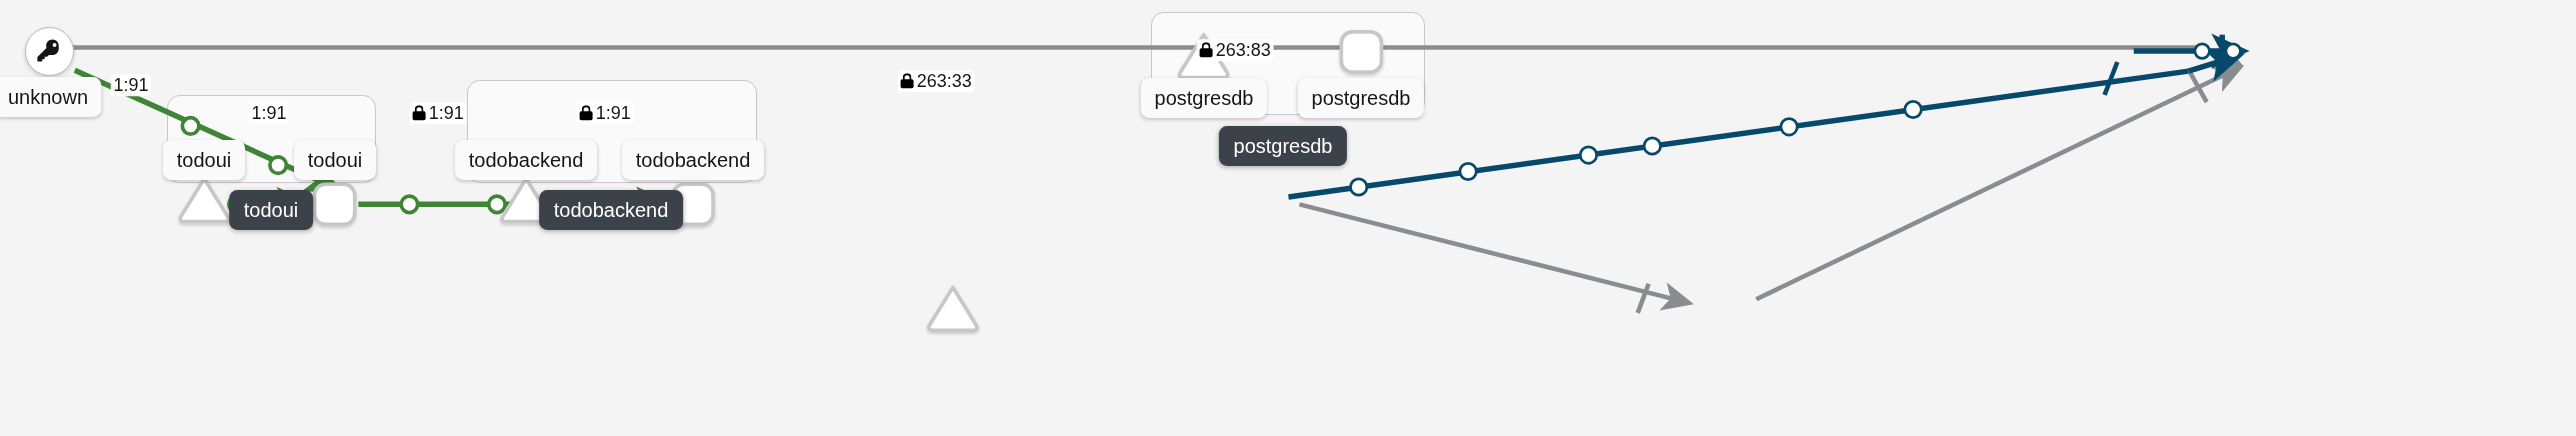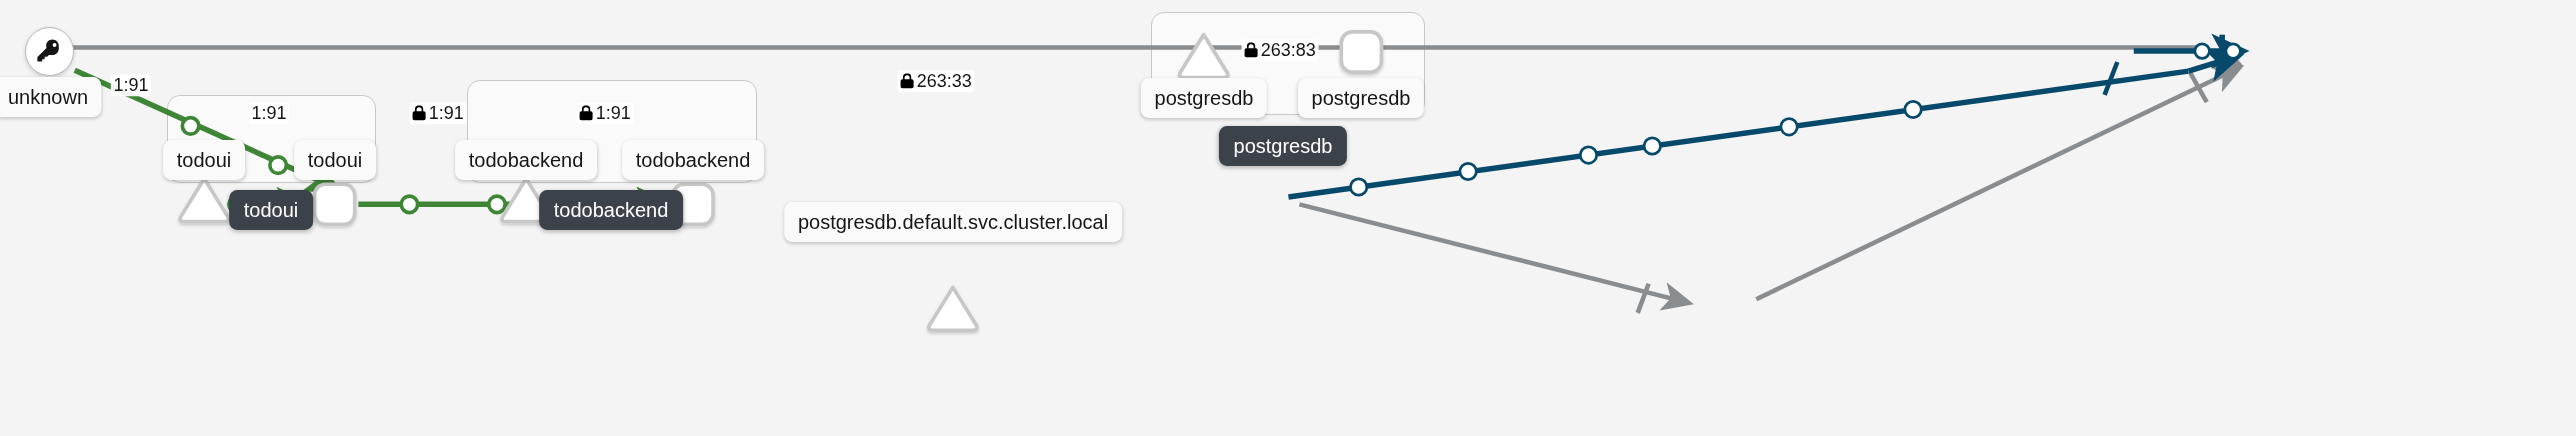--- a/index.html
+++ b/index.html
@@ -245,21 +245,20 @@
   <div class="node-label" style="left:48px; top:77px;">unknown</div>
 
   <div class="node-label" style="left:204px; top:140px;">todoui</div>
 
   <div class="node-label" style="left:335px; top:140px;">todoui</div>
 
   <div class="node-label" style="left:526px; top:140px;">todobackend</div>
 
   <div class="node-label" style="left:693px; top:140px;">todobackend</div>
 
-  <div class="node-label" style="left:953px; top:202px;">postgresdb.default.svc.cluster.local</div>
 
   <div class="node-label" style="left:1204px; top:78px;">postgresdb</div>
 
   <div class="node-label" style="left:1361px; top:78px;">postgresdb</div>
 
   <div class="group-badge" style="left:271px; top:190px;">todoui</div>
 
   <div class="group-badge" style="left:611px; top:190px;">todobackend</div>
 
   <div class="group-badge" style="left:1283px; top:126px;">postgresdb</div>
@@ -280,19 +279,19 @@
   <div class="edge-label" style="left:605px; top:113px;">
     <span class="lock-glyph"></span>
     <span>1:91</span>
   </div>
 
   <div class="edge-label" style="left:936px; top:81px;">
     <span class="lock-glyph"></span>
     <span>263:33</span>
   </div>
 
-  <div class="edge-label" style="left:1280px; top:50px;">
+  <div class="edge-label" style="left:1235px; top:50px;">
     <span class="lock-glyph"></span>
     <span>263:83</span>
   </div>
 
 </div>
 
 
 </body></html>

